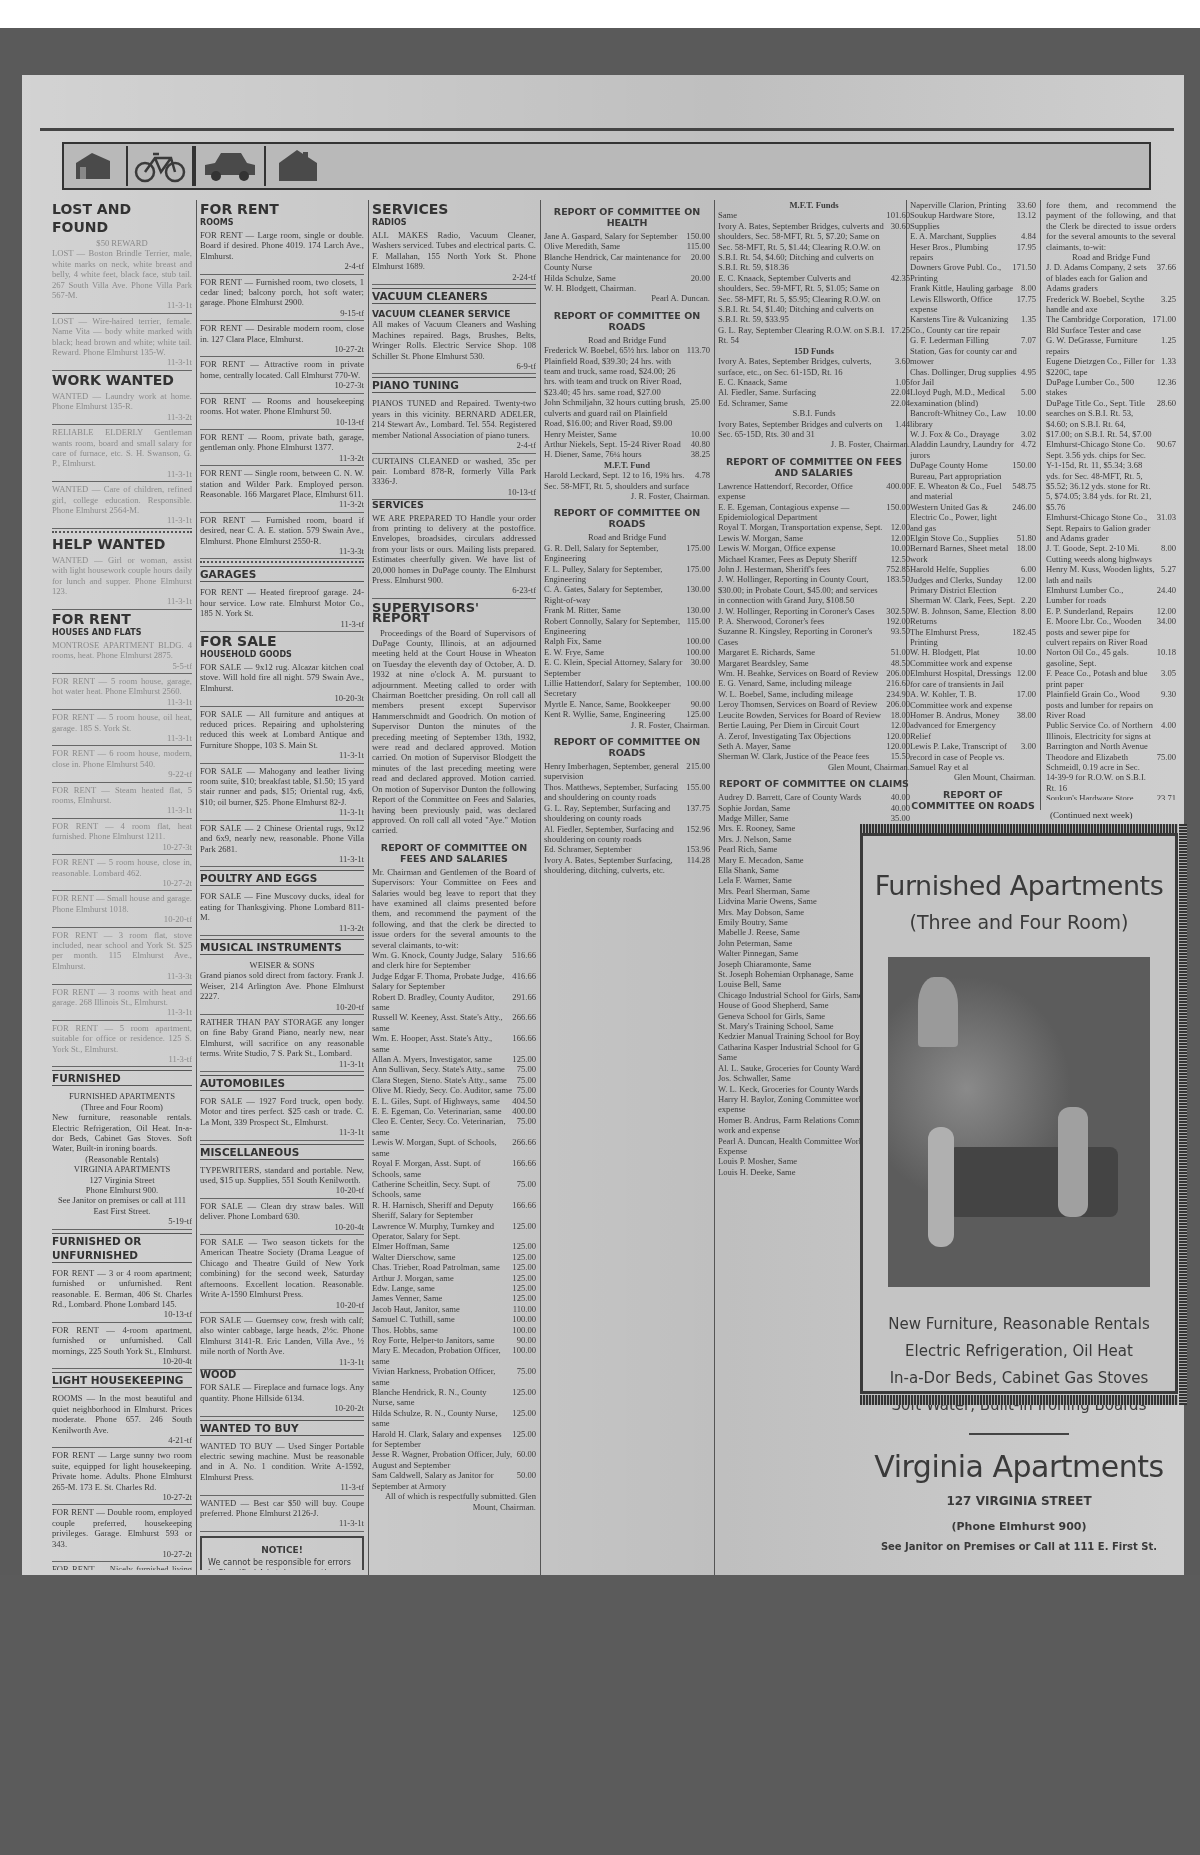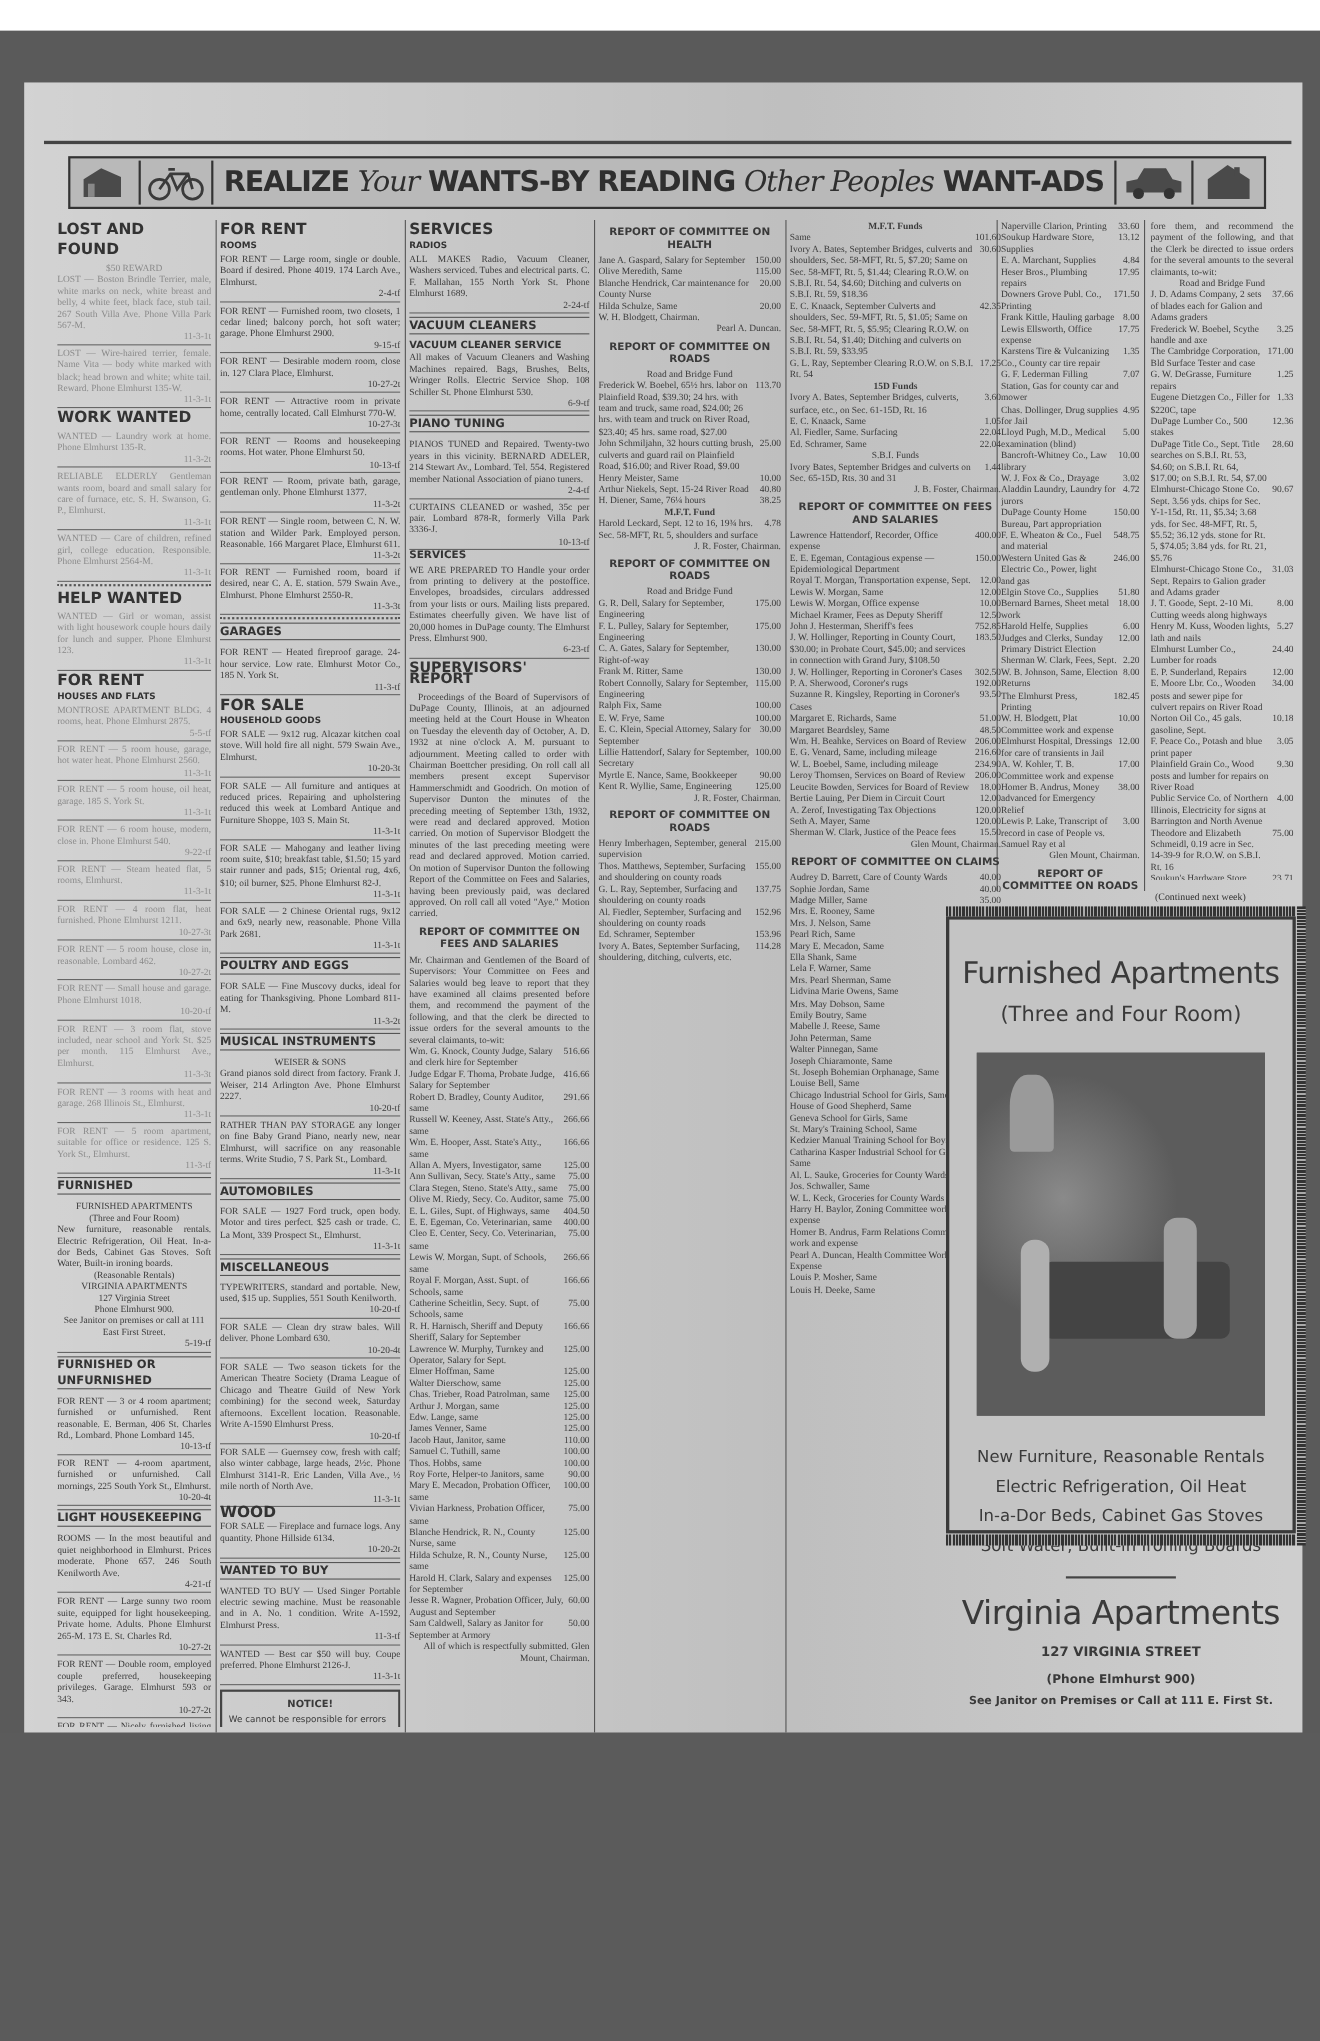--- a/index.html
+++ b/index.html
@@ -71,27 +71,20 @@
         <path d="M6 30 V14 L22 4 L40 12 V30 Z" fill="#4a4a4a"></path>
         <rect x="10" y="18" width="6" height="12" fill="#888"></rect>
       </svg>
   </div>
   <div class="cell" style="width:64px">
     <svg width="54" height="36" viewBox="0 0 54 36">
         <circle cx="12" cy="24" r="9" fill="none" stroke="#3a3a3a" stroke-width="2.5"></circle>
         <circle cx="42" cy="24" r="9" fill="none" stroke="#3a3a3a" stroke-width="2.5"></circle>
         <path d="M12 24 L22 10 L38 10 L42 24 M22 10 L28 24 L38 10 M20 6 H26" fill="none" stroke="#3a3a3a" stroke-width="2.5"></path>
       </svg>
-  </div>
-  <div class="headline">
-    <span>REALIZE</span>
-    <i>Your</i>
-    <span>WANTS-BY READING</span>
-    <i>Other Peoples</i>
-    <span>WANT-ADS</span>
   </div>
   <div class="cell r" style="width:68px">
     <svg width="58" height="34" viewBox="0 0 58 34">
         <path d="M4 26 V16 L14 14 L20 4 H40 L46 14 L54 16 V26 Z" fill="#4a4a4a"></path>
         <circle cx="15" cy="27" r="5" fill="#333"></circle>
         <circle cx="43" cy="27" r="5" fill="#333"></circle>
       </svg>
   </div>
   <div class="cell r" style="width:64px">
     <svg width="50" height="38" viewBox="0 0 50 38">
@@ -187,21 +180,21 @@
   <div class="sec mid">MUSICAL INSTRUMENTS</div>
   <div class="ad"><div style="text-align:center">WEISER &amp; SONS</div><span>Grand pianos sold direct from factory. Frank J. Weiser, 214 Arlington Ave. Phone Elmhurst 2227.</span><span class="code">10-20-tf</span></div>
   <div class="ad"><span>RATHER THAN PAY STORAGE any longer on fine Baby Grand Piano, nearly new, near Elmhurst, will sacrifice on any reasonable terms. Write Studio, 7 S. Park St., Lombard.</span><span class="code">11-3-1t</span></div>
   <div class="sec mid">AUTOMOBILES</div>
   <div class="ad"><span>FOR SALE — 1927 Ford truck, open body. Motor and tires perfect. $25 cash or trade. C. La Mont, 339 Prospect St., Elmhurst.</span><span class="code">11-3-1t</span></div>
   <div class="sec mid">MISCELLANEOUS</div>
   <div class="ad"><span>TYPEWRITERS, standard and portable. New, used, $15 up. Supplies, 551 South Kenilworth.</span><span class="code">10-20-tf</span></div>
   <div class="ad"><span>FOR SALE — Clean dry straw bales. Will deliver. Phone Lombard 630.</span><span class="code">10-20-4t</span></div>
   <div class="ad"><span>FOR SALE — Two season tickets for the American Theatre Society (Drama League of Chicago and Theatre Guild of New York combining) for the second week, Saturday afternoons. Excellent location. Reasonable. Write A-1590 Elmhurst Press.</span><span class="code">10-20-tf</span></div>
   <div class="ad"><span>FOR SALE — Guernsey cow, fresh with calf; also winter cabbage, large heads, 2½c. Phone Elmhurst 3141-R. Eric Landen, Villa Ave., ½ mile north of North Ave.</span><span class="code">11-3-1t</span></div>
-  <div class="sec" style="font-size:14px">WOOD</div>
+  <div class="sec" style="font-size:10px">WOOD</div>
   <div class="ad"><span>FOR SALE — Fireplace and furnace logs. Any quantity. Phone Hillside 6134.</span><span class="code">10-20-2t</span></div>
   <div class="sec mid">WANTED TO BUY</div>
   <div class="ad"><span>WANTED TO BUY — Used Singer Portable electric sewing machine. Must be reasonable and in A. No. 1 condition. Write A-1592, Elmhurst Press.</span><span class="code">11-3-tf</span></div>
   <div class="ad"><span>WANTED — Best car $50 will buy. Coupe preferred. Phone Elmhurst 2126-J.</span><span class="code">11-3-1t</span></div>
   <div class="notice">
     <h4>NOTICE!</h4>
     <div>We cannot be responsible for errors in Classified Ads taken over the phone. We take your ad that way for your accommodation and do our part to have it perfect—but the risk must be yours.</div>
 
   </div>
 </div>
@@ -573,21 +566,21 @@
       </div>
       <div class="line">
         <span>J. W. Hollinger, Reporting in County Court, $30.00; in Probate Court, $45.00; and services in connection with Grand Jury, $108.50</span>
         <span class="amt">183.50</span>
       </div>
       <div class="line">
         <span>J. W. Hollinger, Reporting in Coroner's Cases</span>
         <span class="amt">302.50</span>
       </div>
       <div class="line">
-        <span>P. A. Sherwood, Coroner's rugs</span>
+        <span>P. A. Sherwood, Coroner's fees</span>
         <span class="amt">192.00</span>
       </div>
       <div class="line">
         <span>Suzanne R. Kingsley, Reporting in Coroner's Cases</span>
         <span class="amt">93.50</span>
       </div>
       <div class="line">
         <span>Margaret E. Richards, Same</span>
         <span class="amt">51.00</span>
       </div>

